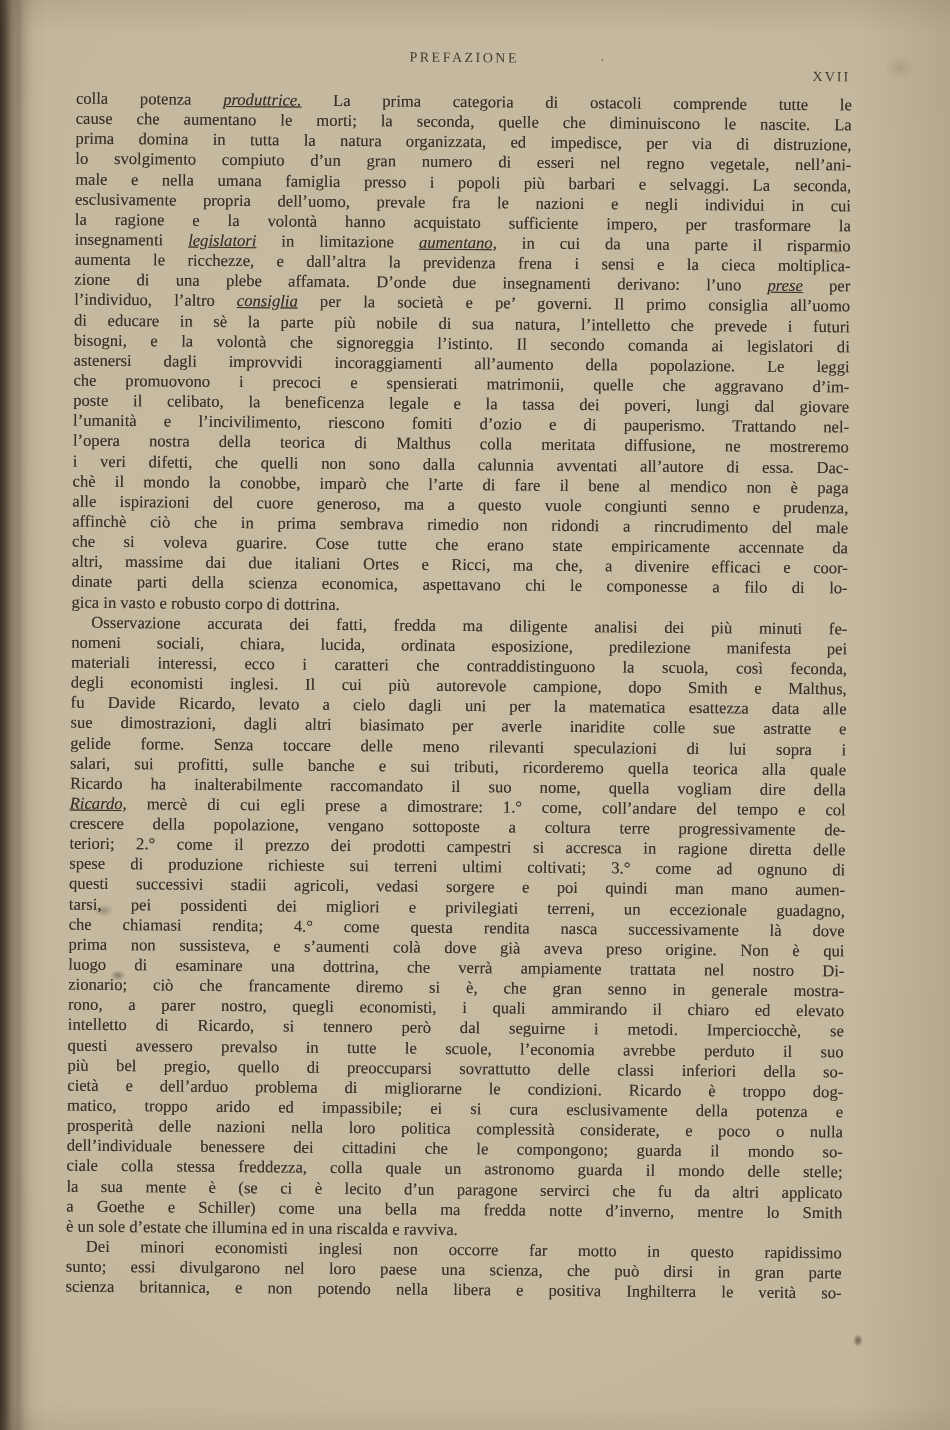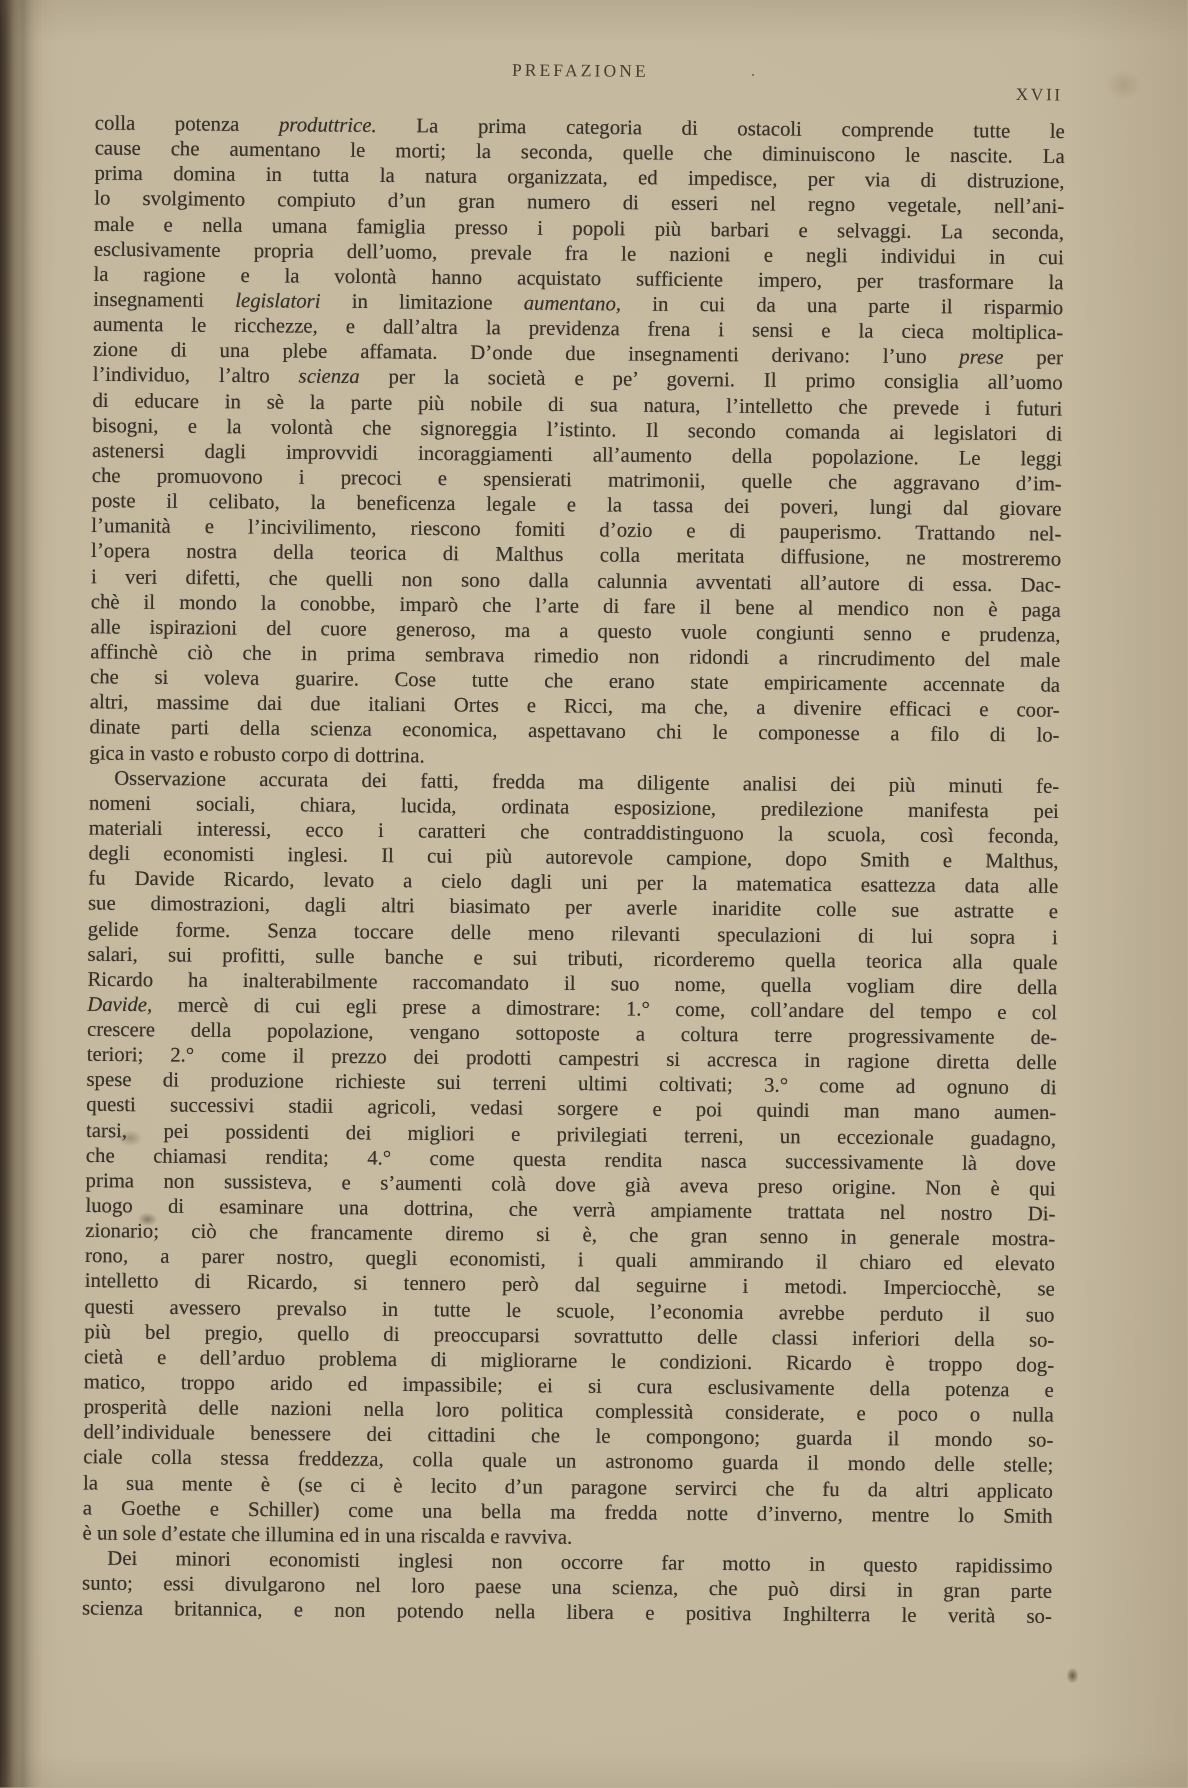--- a/index.html
+++ b/index.html
@@ -41,21 +41,21 @@
   .runhead .pageno { position:absolute; right:2px; top:16px; letter-spacing:2px; }
 
   .lines { margin-top:24px; font-size:16.6px; line-height:20.15px; }
   .line {
     height:20.15px;
     text-align:justify; text-align-last:justify;
     text-shadow:0 0 0.6px rgba(55,49,42,.55);
   }
   .line.end { text-align-last:left; }
   .line.indent { padding-left:20px; }
-  .it { font-style:italic; }
+  .it { font-style:italic;text-decoration:underline; }
 </style>
 </head>
 <body>
 
 <div class="scan"></div>
 <div class="stain s1"></div>
 <div class="stain s2"></div>
 <div class="stain s3"></div>
 <div class="stain s4"></div>
 <div class="stain s5"></div>
@@ -70,21 +70,21 @@
       <div class="line"><span>colla potenza </span><span class="it">produttrice.</span><span> La prima categoria di ostacoli comprende tutte le</span></div>
       <div class="line"><span>cause che aumentano le morti; la seconda, quelle che diminuiscono le nascite. La</span></div>
       <div class="line"><span>prima domina in tutta la natura organizzata, ed impedisce, per via di distruzione,</span></div>
       <div class="line"><span>lo svolgimento compiuto d’un gran numero di esseri nel regno vegetale, nell’ani-</span></div>
       <div class="line"><span>male e nella umana famiglia presso i popoli più barbari e selvaggi. La seconda,</span></div>
       <div class="line"><span>esclusivamente propria dell’uomo, prevale fra le nazioni e negli individui in cui</span></div>
       <div class="line"><span>la ragione e la volontà hanno acquistato sufficiente impero, per trasformare la</span></div>
       <div class="line"><span>insegnamenti </span><span class="it">legislatori</span><span> in limitazione </span><span class="it">aumentano,</span><span> in cui da una parte il risparmio</span></div>
       <div class="line"><span>aumenta le ricchezze, e dall’altra la previdenza frena i sensi e la cieca moltiplica-</span></div>
       <div class="line"><span>zione di una plebe affamata. D’onde due insegnamenti derivano: l’uno </span><span class="it">prese</span><span> per</span></div>
-      <div class="line"><span>l’individuo, l’altro </span><span class="it">scienza</span><span> per la società e pe’ governi. Il primo consiglia all’uomo</span></div>
+      <div class="line"><span>l’individuo, l’altro </span><span class="it">consiglia</span><span> per la società e pe’ governi. Il primo consiglia all’uomo</span></div>
       <div class="line"><span>di educare in sè la parte più nobile di sua natura, l’intelletto che prevede i futuri</span></div>
       <div class="line"><span>bisogni, e la volontà che signoreggia l’istinto. Il secondo comanda ai legislatori di</span></div>
       <div class="line"><span>astenersi dagli improvvidi incoraggiamenti all’aumento della popolazione. Le leggi</span></div>
       <div class="line"><span>che promuovono i precoci e spensierati matrimonii, quelle che aggravano d’im-</span></div>
       <div class="line"><span>poste il celibato, la beneficenza legale e la tassa dei poveri, lungi dal giovare</span></div>
       <div class="line"><span>l’umanità e l’incivilimento, riescono fomiti d’ozio e di pauperismo. Trattando nel-</span></div>
       <div class="line"><span>l’opera nostra della teorica di Malthus colla meritata diffusione, ne mostreremo</span></div>
       <div class="line"><span>i veri difetti, che quelli non sono dalla calunnia avventati all’autore di essa. Dac-</span></div>
       <div class="line"><span>chè il mondo la conobbe, imparò che l’arte di fare il bene al mendico non è paga</span></div>
       <div class="line"><span>alle ispirazioni del cuore generoso, ma a questo vuole congiunti senno e prudenza,</span></div>
@@ -95,21 +95,21 @@
       <div class="line end"><span>gica in vasto e robusto corpo di dottrina.</span></div>
       <div class="line indent"><span>Osservazione accurata dei fatti, fredda ma diligente analisi dei più minuti fe-</span></div>
       <div class="line"><span>nomeni sociali, chiara, lucida, ordinata esposizione, predilezione manifesta pei</span></div>
       <div class="line"><span>materiali interessi, ecco i caratteri che contraddistinguono la scuola, così feconda,</span></div>
       <div class="line"><span>degli economisti inglesi. Il cui più autorevole campione, dopo Smith e Malthus,</span></div>
       <div class="line"><span>fu Davide Ricardo, levato a cielo dagli uni per la matematica esattezza data alle</span></div>
       <div class="line"><span>sue dimostrazioni, dagli altri biasimato per averle inaridite colle sue astratte e</span></div>
       <div class="line"><span>gelide forme. Senza toccare delle meno rilevanti speculazioni di lui sopra i</span></div>
       <div class="line"><span>salari, sui profitti, sulle banche e sui tributi, ricorderemo quella teorica alla quale</span></div>
       <div class="line"><span>Ricardo ha inalterabilmente raccomandato il suo nome, quella vogliam dire della</span></div>
-      <div class="line"><span class="it">Davide,</span><span> mercè di cui egli prese a dimostrare: 1.° come, coll’andare del tempo e col</span></div>
+      <div class="line"><span class="it">Ricardo,</span><span> mercè di cui egli prese a dimostrare: 1.° come, coll’andare del tempo e col</span></div>
       <div class="line"><span>crescere della popolazione, vengano sottoposte a coltura terre progressivamente de-</span></div>
       <div class="line"><span>teriori; 2.° come il prezzo dei prodotti campestri si accresca in ragione diretta delle</span></div>
       <div class="line"><span>spese di produzione richieste sui terreni ultimi coltivati; 3.° come ad ognuno di</span></div>
       <div class="line"><span>questi successivi stadii agricoli, vedasi sorgere e poi quindi man mano aumen-</span></div>
       <div class="line"><span>tarsi, pei possidenti dei migliori e privilegiati terreni, un eccezionale guadagno,</span></div>
       <div class="line"><span>che chiamasi rendita; 4.° come questa rendita nasca successivamente là dove</span></div>
       <div class="line"><span>prima non sussisteva, e s’aumenti colà dove già aveva preso origine. Non è qui</span></div>
       <div class="line"><span>luogo di esaminare una dottrina, che verrà ampiamente trattata nel nostro Di-</span></div>
       <div class="line"><span>zionario; ciò che francamente diremo si è, che gran senno in generale mostra-</span></div>
       <div class="line"><span>rono, a parer nostro, quegli economisti, i quali ammirando il chiaro ed elevato</span></div>

